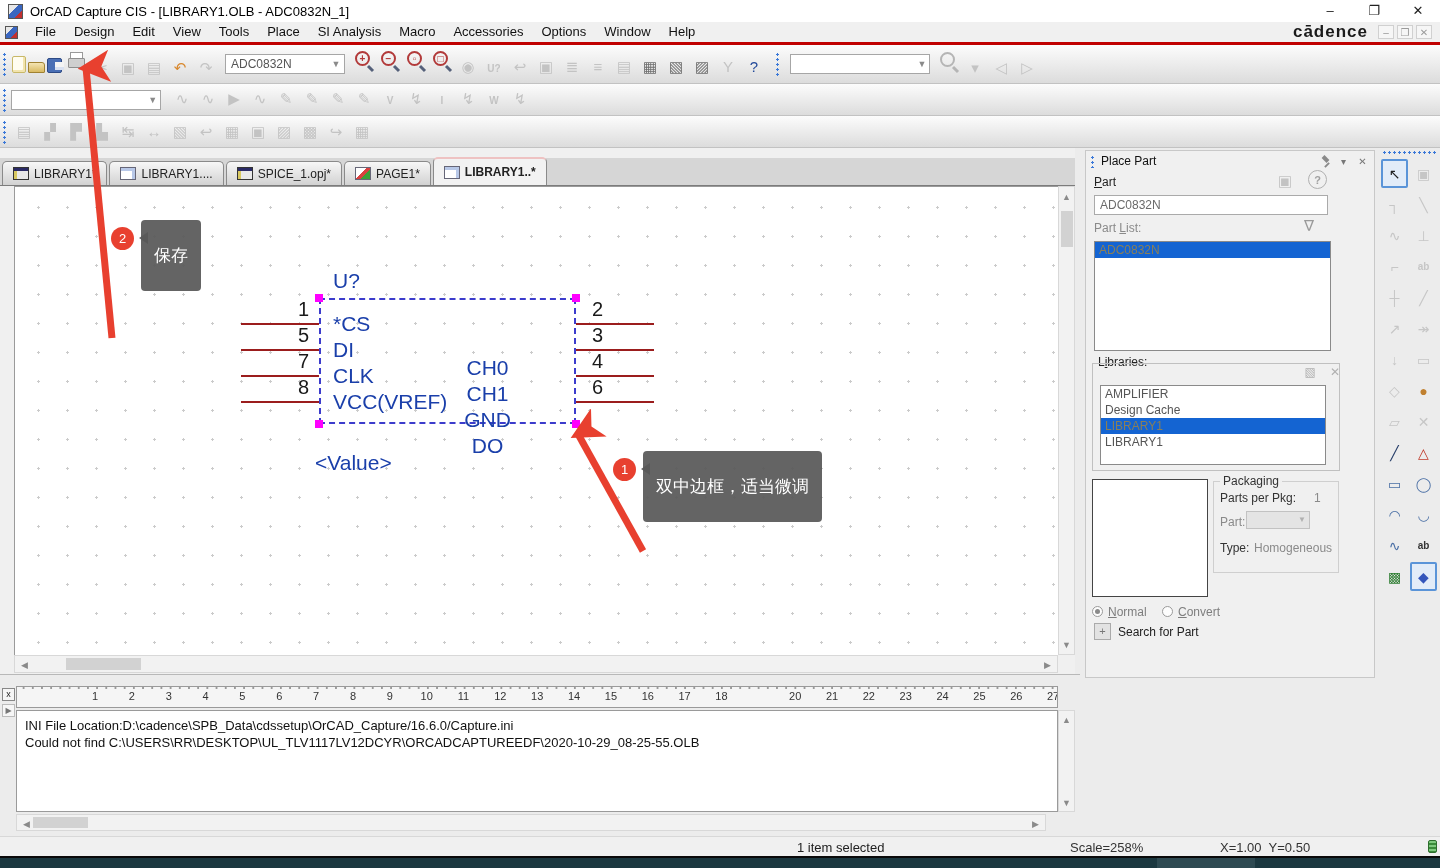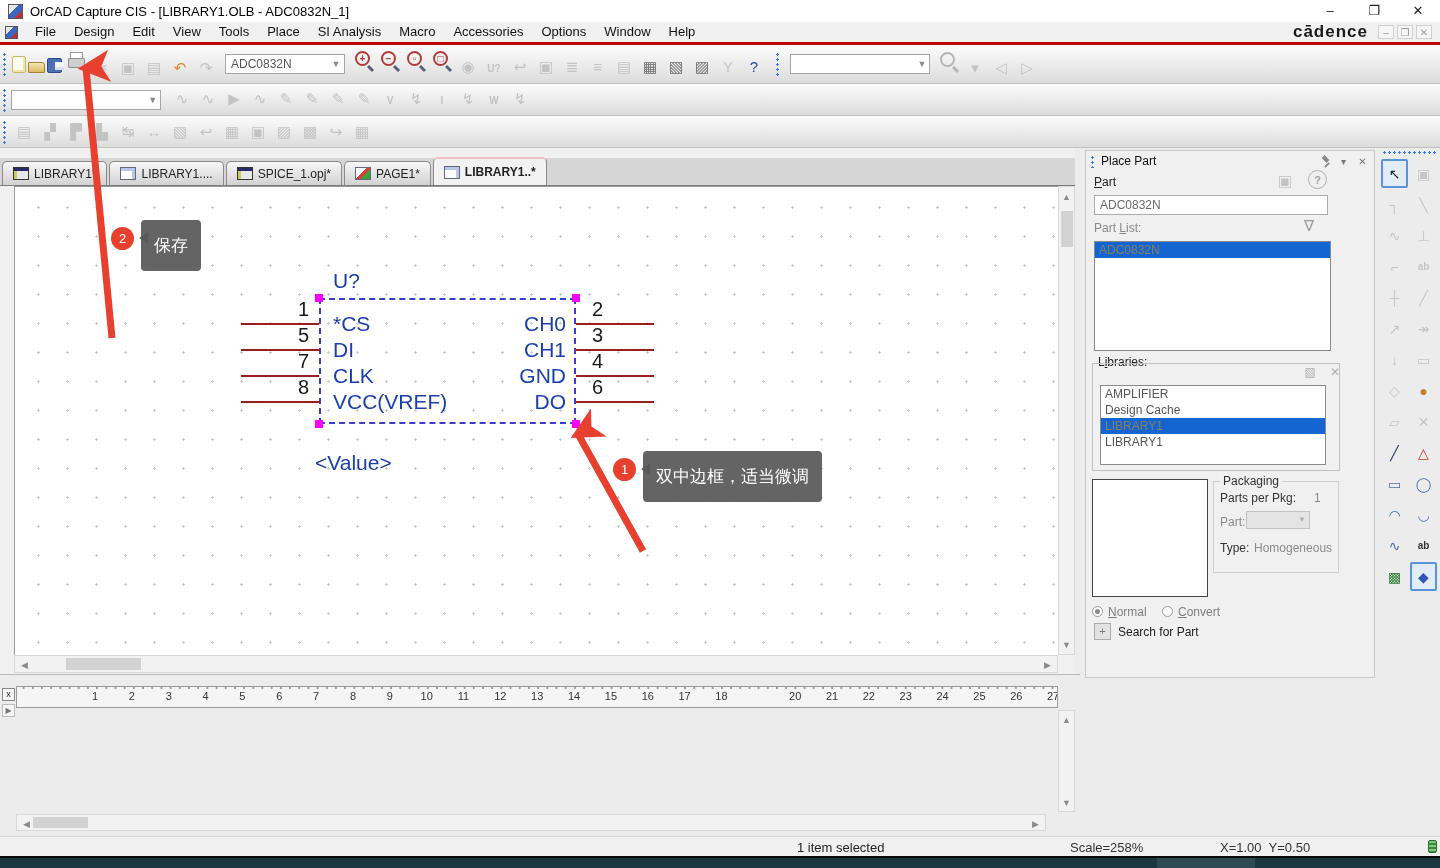--- a/index.html
+++ b/index.html
@@ -73,21 +73,21 @@
           border-left:1px solid #9a9a9a;border-top:1px solid #9a9a9a;overflow:hidden;}
   #sym-rect{position:absolute;left:304px;top:111px;width:257px;height:126px;border:2px dashed #3c3ccc;}
   .handle{position:absolute;width:8px;height:8px;background:#ff00ff;}
   #refdes{position:absolute;left:318px;top:82px;font-size:21px;color:#1a3faa;}
   #valtext{position:absolute;left:300px;top:264px;font-size:21px;color:#1a3faa;}
   .pin-line{position:absolute;width:78px;height:2px;background:#9b1d1d;}
   .pin-num{position:absolute;width:48px;height:24px;font-size:20px;color:#1a1a1a;}
   .pin-num.pl{text-align:right;}
   .pin-name{position:absolute;height:24px;line-height:24px;font-size:21px;color:#1a3faa;white-space:nowrap;}
   .pin-name.nl{left:318px;}
-  .pin-name.nr{left:394px;width:157px;text-align:right;}
+  .pin-name.nr{left:394px;width:157px;text-align:center;margin-top:44px;}
 
   
   .sb{position:absolute;background:#f2f2f2;border:1px solid #d8d8d8;}
   .sb .arr{position:absolute;color:#8a8a8a;font-size:9px;width:15px;height:15px;display:flex;align-items:center;justify-content:center;}
   .sb .th{position:absolute;background:#d2d2d2;}
   #cv-vs{left:1058px;top:186px;width:17px;height:469px;}
   #cv-hs{left:14px;top:655px;width:1044px;height:18px;}
   #rightcol{position:absolute;left:1075px;top:148px;width:365px;height:688px;background:#ececec;}
 
   
@@ -164,21 +164,21 @@
   #st-scale{position:absolute;left:1070px;top:3px;font-size:13px;color:#333;z-index:2;}
   #st-coords{position:absolute;left:1220px;top:3px;font-size:13px;color:#333;z-index:2;width:200px;white-space:pre;}
   #st-led{position:absolute;left:1428px;top:3px;width:9px;height:13px;border-radius:2px;z-index:2;
           background:repeating-linear-gradient(#7ec87e 0 2px,#3a8a3a 2px 4px);border:1px solid #2d6e2d;}
   #blackline{position:absolute;left:0;top:856px;width:1440px;height:2px;background:#0a0a0a;}
   #taskbar{position:absolute;left:0;top:858px;width:1440px;height:10px;background:#1b3840;}
   #tk-block{position:absolute;left:1157px;top:858px;width:98px;height:10px;background:#2e4a52;}
 
   
   #overlay{position:absolute;left:0;top:0;width:1440px;height:868px;z-index:50;pointer-events:none;}
-  .co-box{position:absolute;background:rgba(88,88,88,0.93);color:#fff;border-radius:4px;padding:14px 13px;
+  .co-box{position:absolute;background:rgba(88,88,88,0.93);color:#fff;border-radius:4px;padding:24px 13px;
           font-size:17px;z-index:51;white-space:nowrap;}
   .co-box::before{content:"";position:absolute;left:-8px;top:12px;border:6px solid transparent;border-right:9px solid rgba(88,88,88,0.93);}
   .co-num{position:absolute;width:23px;height:23px;border-radius:50%;background:#e8402f;color:#fff;font-size:13px;
           display:flex;align-items:center;justify-content:center;z-index:51;}
   u{text-decoration:underline;}
 </style>
 </head>
 <body>
 
 <div id="app">
@@ -429,20 +429,21 @@
       <span class="rnum" style="left: 722px; margin-top: 28px;">19</span>
       <span class="rnum" style="left: 768.15px;">20</span>
       <span class="rnum" style="left: 805px;">21</span>
       <span class="rnum" style="left: 841.85px;">22</span>
       <span class="rnum" style="left: 878.7px;">23</span>
       <span class="rnum" style="left: 915.55px;">24</span>
       <span class="rnum" style="left: 952.4px;">25</span>
       <span class="rnum" style="left: 989.25px;">26</span>
       <span class="rnum" style="left: 1026.1px;">27</span>
     </div>
+  <div id="logtext"><div>INI File Location:D:\cadence\SPB_Data\cdssetup\OrCAD_Capture/16.6.0/Capture.ini</div><div>Could not find C:\USERS\RR\DESKTOP\UL_TLV1117LV12DCYR\ORCADCAPTUREEDF\2020-10-29_08-25-55.OLB</div></div>
   <div id="log-vs" class="sb">
     <span class="arr" style="left:0;top:1px;">▲</span>
     <span class="arr" style="left:0;bottom:1px;">▼</span>
   </div>
   <div id="log-hs" class="sb">
     <span class="arr" style="left:2px;top:1px;">◀</span>
     <div class="th" style="left:16px;top:2px;width:55px;height:11px;"></div>
     <span class="arr" style="right:2px;top:1px;">▶</span>
   </div>
 

